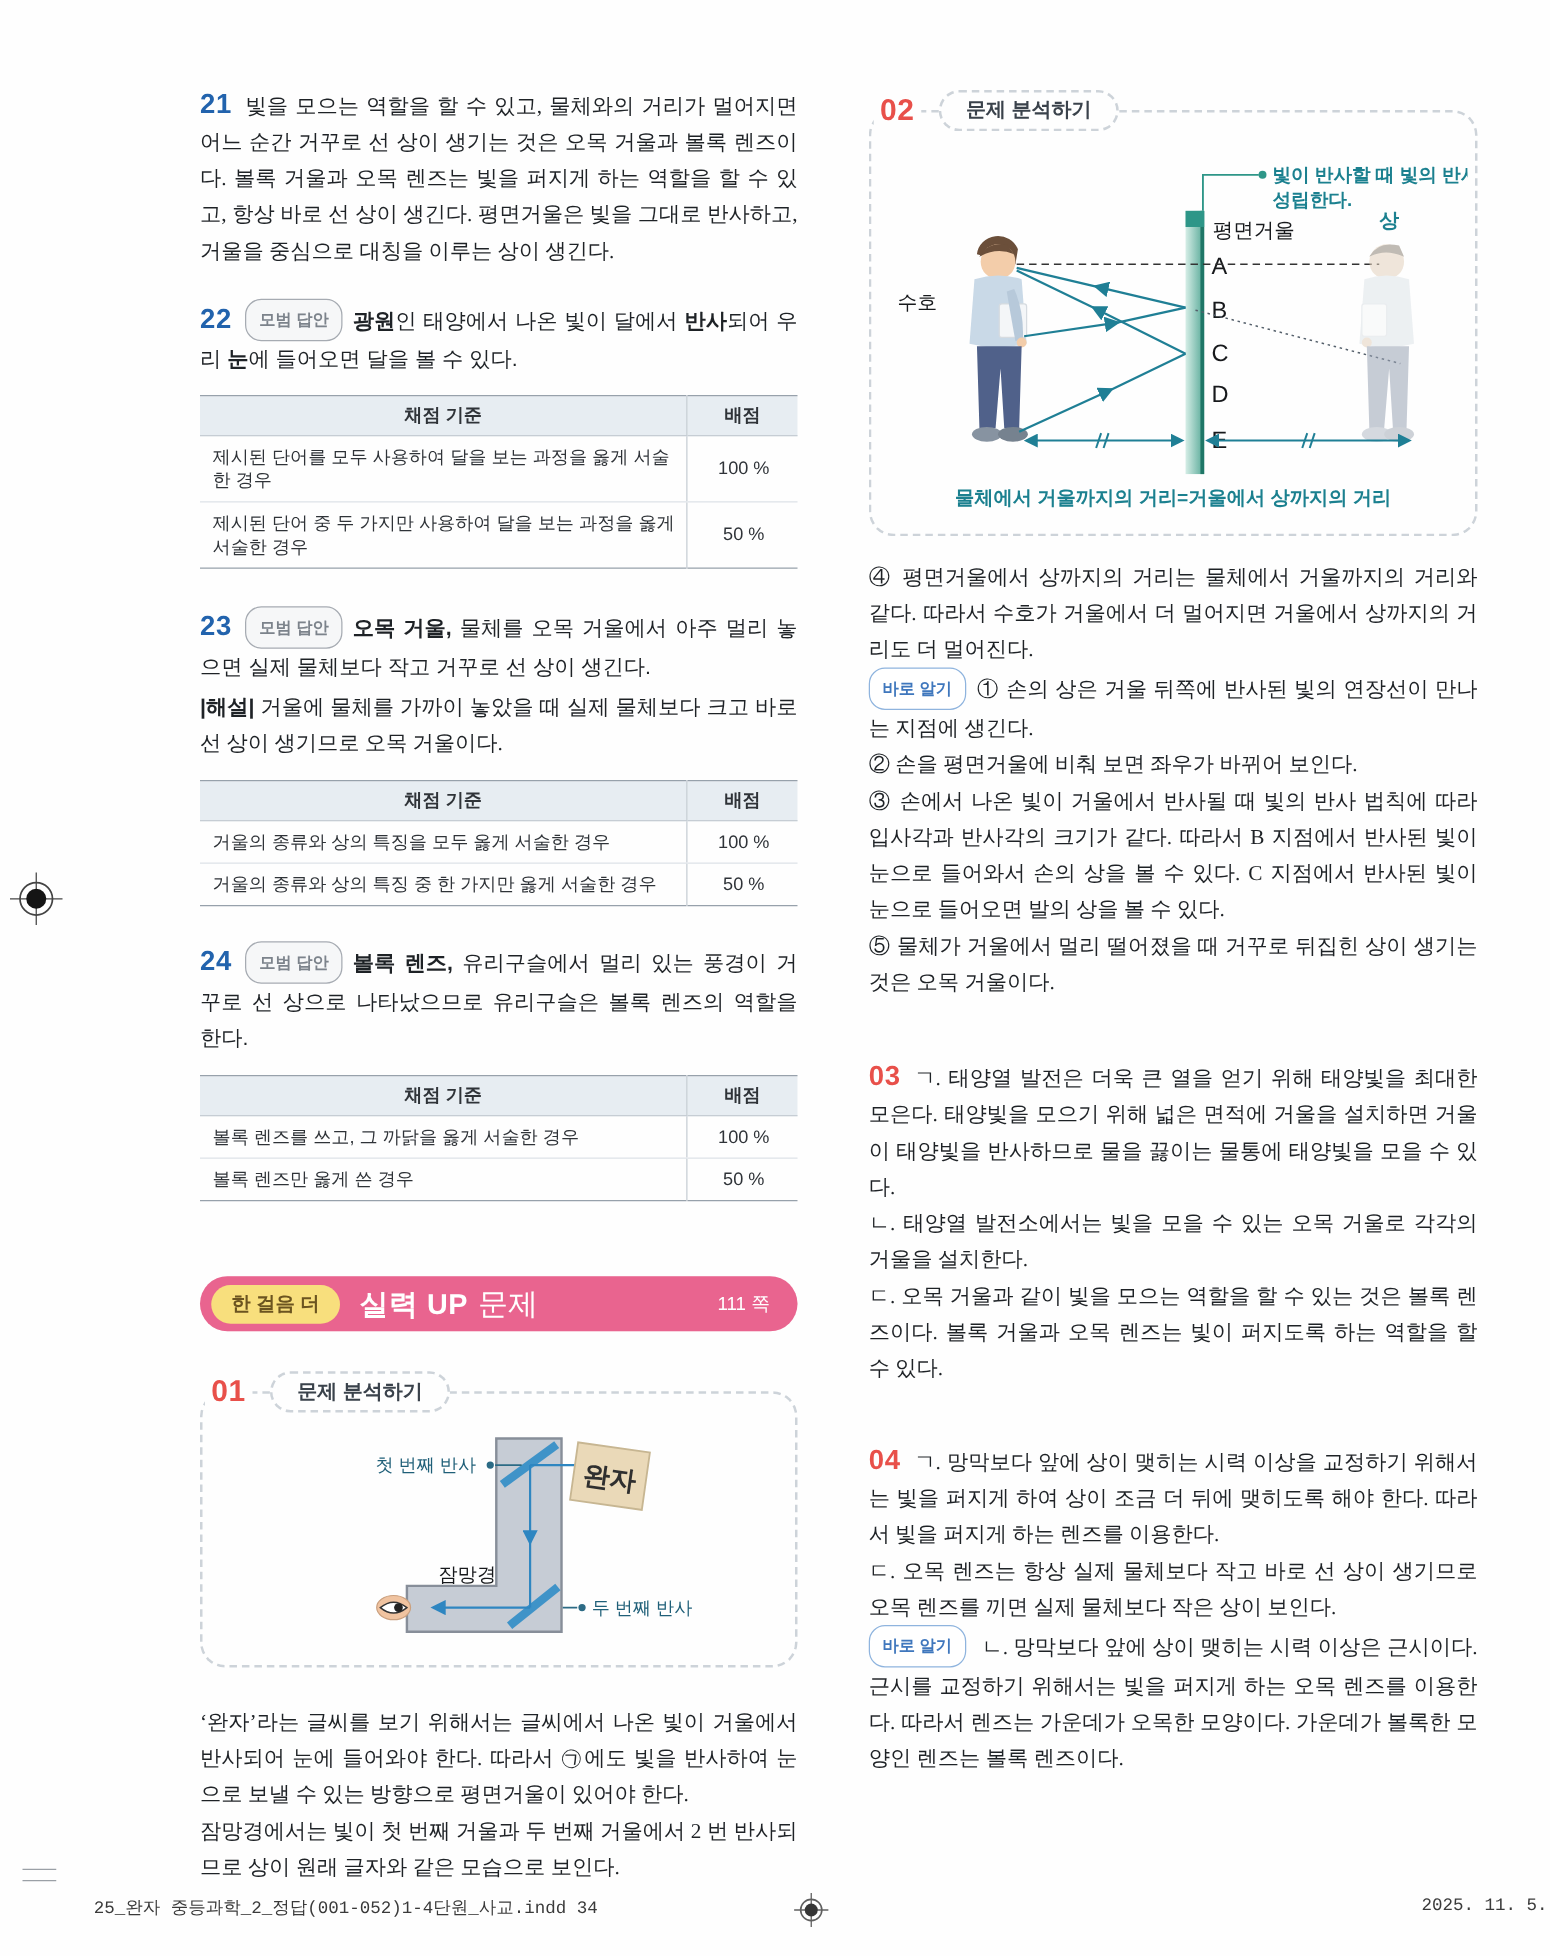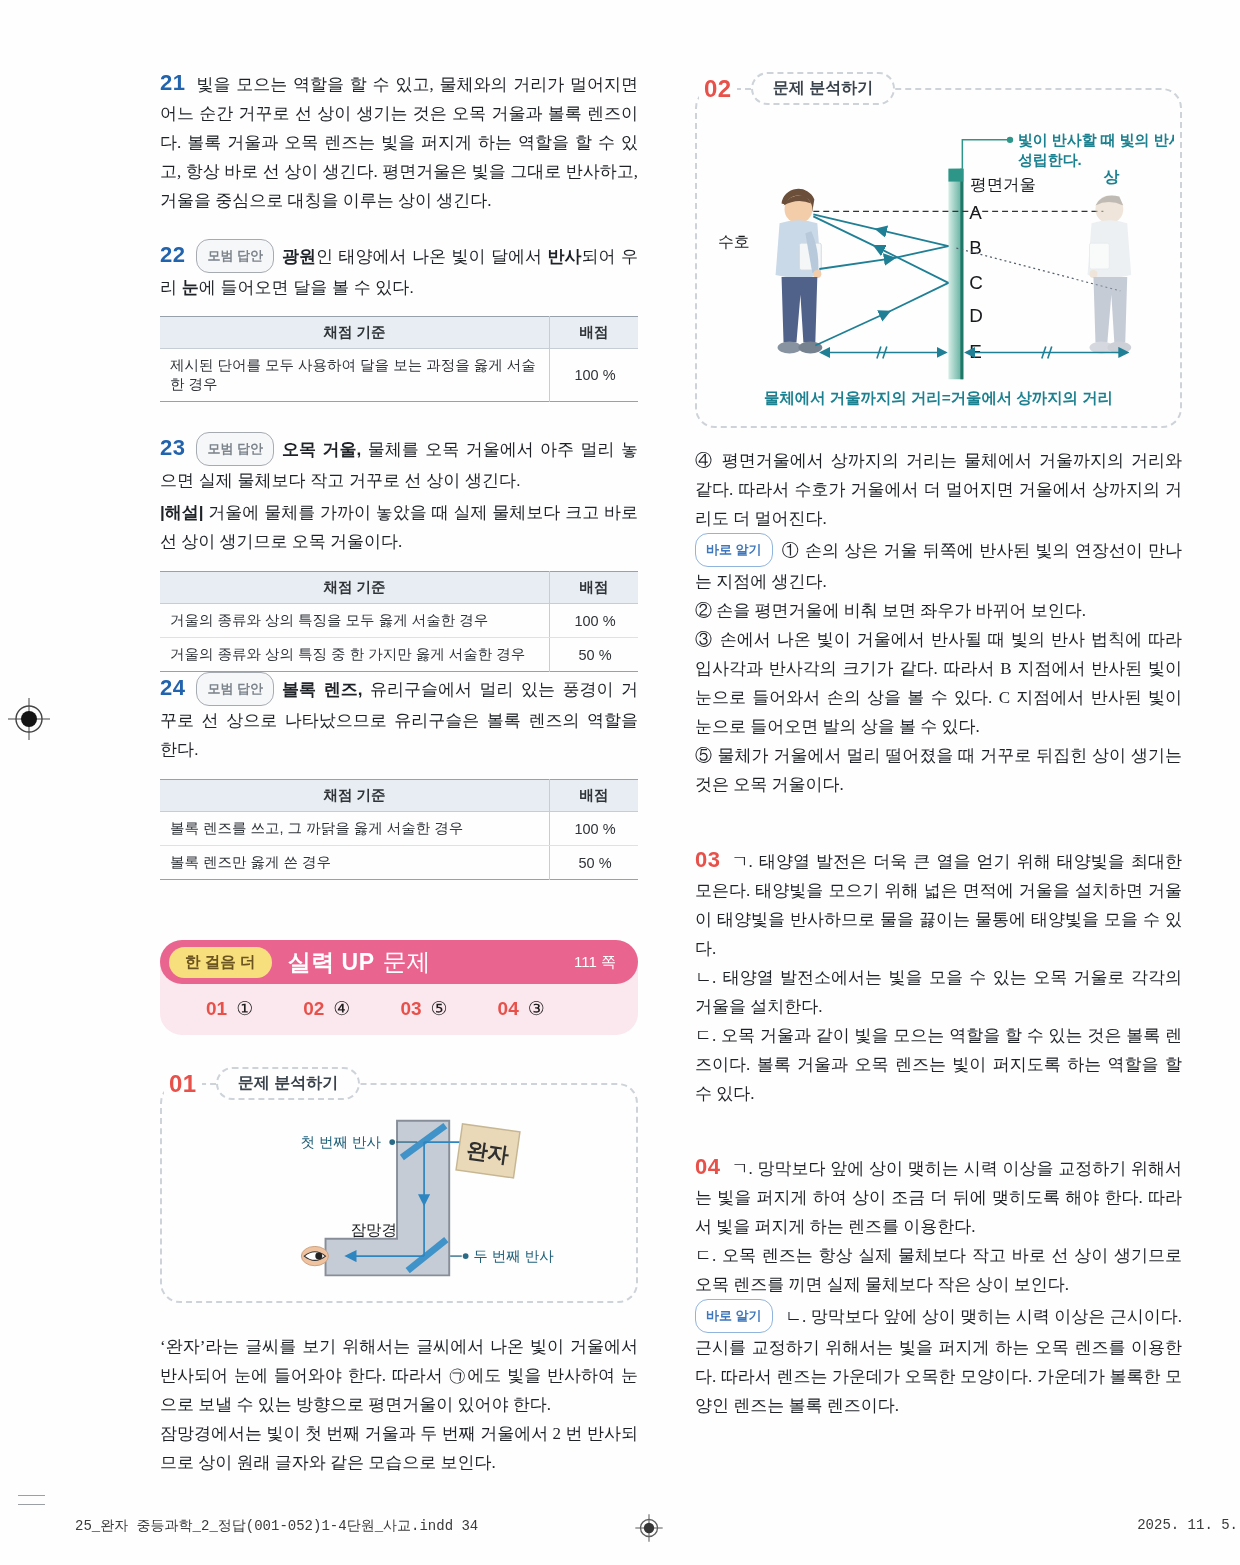--- a/index.html
+++ b/index.html
@@ -90,20 +90,24 @@
           <tr>
         <th>채점 기준</th>
         <th class="pts">배점</th>
       </tr>
         </thead>
       <tbody>
         <tr>
             <td>제시된 단어를 모두 사용하여 달을 보는 과정을 옳게 서술한 경우</td>
             <td class="pts">100 %</td>
           </tr>
+        <tr>
+            <td>제시된 단어 중 두 가지만 사용하여 달을 보는 과정을 옳게 서술한 경우</td>
+            <td class="pts">50 %</td>
+          </tr>
       </tbody>
     </table>
 
     <p class="t ans" style="margin-top:30px">
       <span class="qnum blue">23</span><span class="badge-gray">모범 답안</span><b>오목 거울,</b><span> 물체를 오목 거울에서 아주 멀리 놓으면 실제 물체보다 작고 거꾸로 선 상이 생긴다.</span>
     </p>
     <p class="t" style="margin-top:3px">
       <span class="hmark sans">|해설|</span><span> 거울에 물체를 가까이 놓았을 때 실제 물체보다 크고 바로 선 상이 생기므로 오목 거울이다.</span>
     </p>
 
@@ -119,21 +123,21 @@
             <td>거울의 종류와 상의 특징을 모두 옳게 서술한 경우</td>
             <td class="pts">100 %</td>
           </tr>
         <tr>
             <td>거울의 종류와 상의 특징 중 한 가지만 옳게 서술한 경우</td>
             <td class="pts">50 %</td>
           </tr>
       </tbody>
     </table>
 
-    <p class="t ans" style="">
+    <p class="t ans" style="margin-top:28px">
       <span class="qnum blue">24</span><span class="badge-gray">모범 답안</span><b>볼록 렌즈,</b><span> 유리구슬에서 멀리 있는 풍경이 거꾸로 선 상으로 나타났으므로 유리구슬은 볼록 렌즈의 역할을 한다.</span>
     </p>
 
     <table class="score" style="margin-top:15px">
       <thead>
           <tr>
         <th>채점 기준</th>
         <th class="pts">배점</th>
       </tr>
         </thead>
@@ -147,26 +151,20 @@
             <td class="pts">50 %</td>
           </tr>
       </tbody>
     </table>
 
     <div class="up-banner">
       <div class="up-bar">
         <span class="up-pill">한 걸음 더</span>
         <span class="up-title"><b>실력 UP</b><span class="rest">문제</span></span>
         <span class="up-page">111 쪽</span>
-      </div>
-      <div class="up-answers">
-        <span class="up-ans"><span class="ans-num">01</span><span class="ans-val">①</span></span>
-        <span class="up-ans"><span class="ans-num">02</span><span class="ans-val">④</span></span>
-        <span class="up-ans"><span class="ans-num">03</span><span class="ans-val">⑤</span></span>
-        <span class="up-ans"><span class="ans-num">04</span><span class="ans-val">③</span></span>
       </div>
     </div>
 
     <div class="abox" style="margin-top:48px">
       <div class="abox-head">
         <span class="qnum red">01</span>
         <span class="apill">문제 분석하기</span>
       </div>
       <svg width="460" height="172" viewBox="0 0 470 178">
         <defs>

